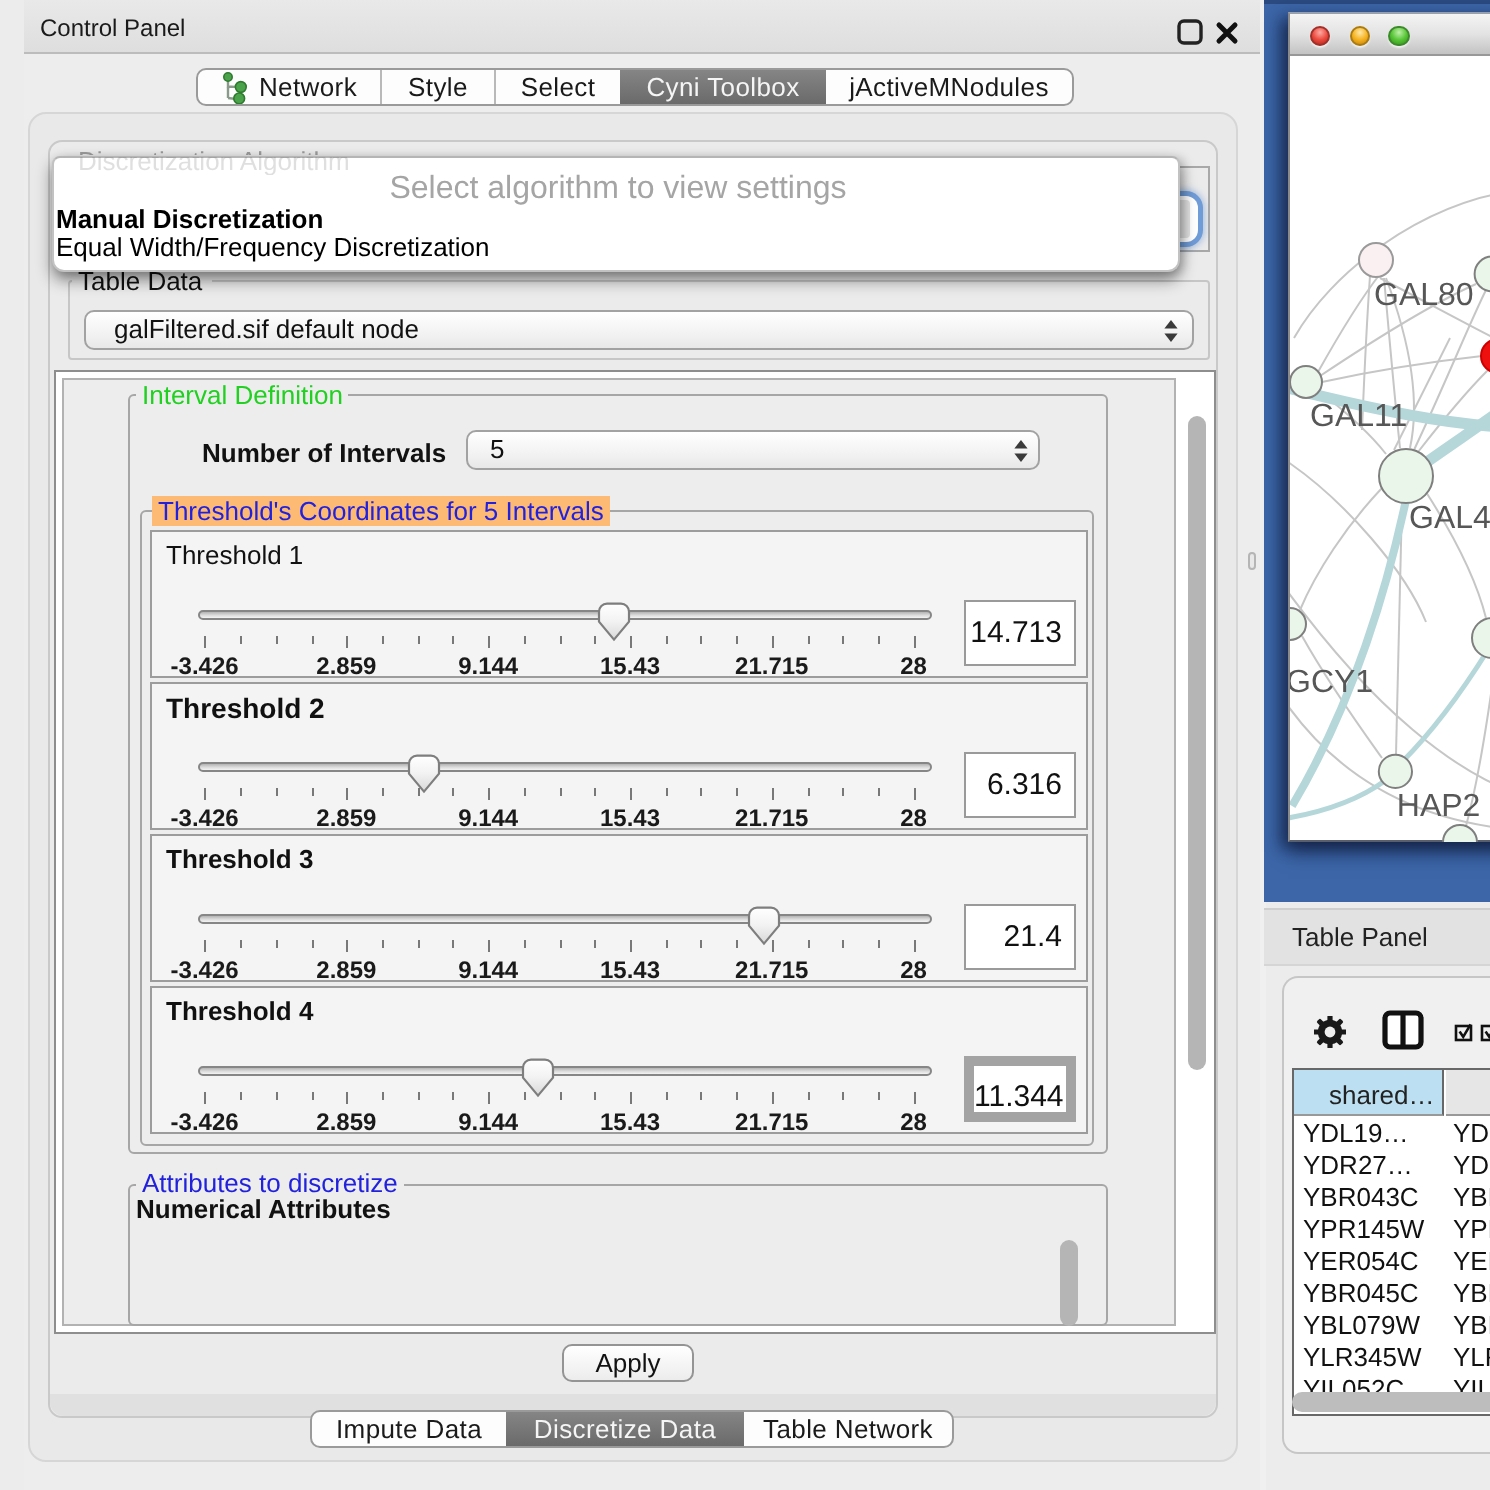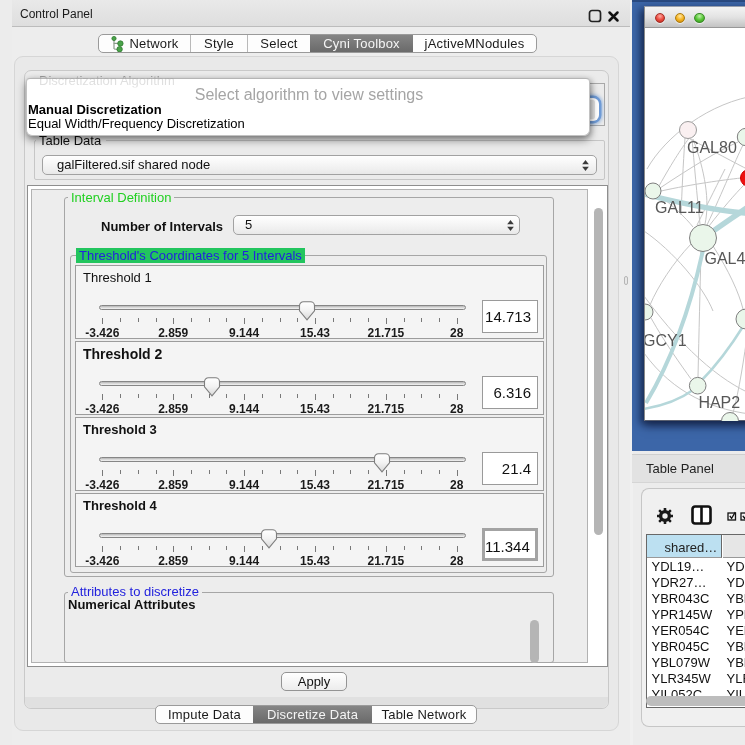--- a/index.html
+++ b/index.html
@@ -35,41 +35,41 @@
         <div style="width:103px;height:100%;background:linear-gradient(#858585,#6a6a6a);color:#f5f5f5;display:flex;align-items:center;justify-content:center;font-size:13px;letter-spacing:0.2px">Cyni Toolbox</div>
         <div style="width:123px;height:100%;color:#1a1a1a;display:flex;align-items:center;justify-content:center;font-size:13px;letter-spacing:0.2px">jActiveMNodules</div>
       </div>
 <div class="abs" style="left:22px;top:83px;width:571px;height:43px;border:1px solid #a8a8a8"></div>
 <div class="abs" style="left:556px;top:98px;width:31px;height:23px;border-radius:6px;box-shadow:0 0 0 2.5px #6f9bd6,0 0 3px 3.5px rgba(111,155,214,0.5);background:#fff">
 <div class="abs" style="left:18px;top:2px;width:9px;height:19px;background:#e3e3e3;border-radius:2px"></div>
       </div>
 <div class="abs" style="left:22px;top:140px;width:571px;height:40px;border:1px solid #c6c6c6;border-radius:2px"></div>
 <div class="abs" style="left:24px;top:133px;width:70px;font-size:13px;color:#111;background:#ebebeb;padding:0 3px">Table Data</div>
 <div class="abs" style="left:30px;top:154.8px;width:555px;height:20.4px;border:1px solid #a2a2a2;border-radius:5px;background:linear-gradient(#ffffff,#f0f0f0 70%,#e8e8e8)">
-<div class="abs" style="left:14px;top:0;height:18.4px;line-height:18.4px;font-size:13px;color:#111">galFiltered.sif shared node</div>
+<div class="abs" style="left:14px;top:0;height:18.4px;line-height:18.4px;font-size:13px;color:#111">galFiltered.sif default node</div>
 <svg class="abs" style="right:7px;top:4.7px" width="7" height="11" viewBox="0 0 7 11">
           <path d="M3.5 0 L6.8 4.2 L0.2 4.2 Z" fill="#3a3a3a"></path>
           <path d="M3.5 11 L6.8 6.8 L0.2 6.8 Z" fill="#3a3a3a"></path>
         </svg>
       </div>
 <div class="abs" style="left:15px;top:185px;width:581px;height:482px;border:1px solid #8e8e8e;background:#fff"></div>
 <div class="abs" style="left:19px;top:189px;width:557px;height:474px;border:1px solid #b2b2b2;background:#ededed"></div>
 <div class="abs" style="left:582px;top:208px;width:9px;height:327px;background:#b5b5b5;border-radius:5px"></div>
 <div class="abs" style="left:52px;top:197px;width:490px;height:380px;border:1px solid #a6a6a6;border-radius:3px"></div>
 <div class="abs" style="left:56px;top:190px;font-size:13px;color:#21d021;background:#ededed;padding:0 3px">Interval Definition</div>
 <div class="abs" style="left:89px;top:219px;font-size:13px;font-weight:bold;color:#111">Number of Intervals</div>
 <div class="abs" style="left:221px;top:214.7px;width:287px;height:20.5px;border:1px solid #a2a2a2;border-radius:5px;background:linear-gradient(#ffffff,#f0f0f0 70%,#e8e8e8)">
 <div class="abs" style="left:11px;top:0;height:18.5px;line-height:18.5px;font-size:13px;color:#111">5</div>
 <svg class="abs" style="right:5px;top:4.8px" width="7" height="11" viewBox="0 0 7 11">
           <path d="M3.5 0 L6.8 4.2 L0.2 4.2 Z" fill="#3a3a3a"></path>
           <path d="M3.5 11 L6.8 6.8 L0.2 6.8 Z" fill="#3a3a3a"></path>
         </svg>
       </div>
 <div class="abs" style="left:58px;top:255px;width:477px;height:318px;border:1px solid #a6a6a6;border-radius:3px"></div>
-<div class="abs" style="left:64px;top:248px;font-size:13px;color:#2222dd;background:#22c55e;padding:0 3px">Threshold's Coordinates for 5 Intervals</div>
+<div class="abs" style="left:64px;top:248px;font-size:13px;color:#2222dd;background:#fdba74;padding:0 3px">Threshold's Coordinates for 5 Intervals</div>
 <div class="abs" style="left:63px;top:265px;width:469px;height:74px;background:#f4f4f4;border:1px solid #9c9c9c">
 <div style="position:absolute;left:7px;top:4px;font-size:13px;font-weight:normal;color:#111">Threshold 1</div>
 <div style="position:absolute;left:23px;top:39px;width:367px;height:5px;border:1px solid #868686;border-radius:3px;background:linear-gradient(#b4b4b4,#dcdcdc 55%,#f3f3f3)"></div>
 <div style="position:absolute;left:26.3px;top:51.5px;width:1px;height:6.5px;background:#787878"></div>
         <div style="position:absolute;left:44.0px;top:51.5px;width:1px;height:4.5px;background:#787878"></div>
         <div style="position:absolute;left:61.8px;top:51.5px;width:1px;height:4.5px;background:#787878"></div>
         <div style="position:absolute;left:79.5px;top:51.5px;width:1px;height:4.5px;background:#787878"></div>
         <div style="position:absolute;left:97.2px;top:51.5px;width:1px;height:6.5px;background:#787878"></div>
         <div style="position:absolute;left:114.9px;top:51.5px;width:1px;height:4.5px;background:#787878"></div>
         <div style="position:absolute;left:132.7px;top:51.5px;width:1px;height:4.5px;background:#787878"></div>
@@ -222,21 +222,21 @@
         <svg style="position:absolute;left:183.9px;top:35px" width="18" height="20" viewBox="0 0 18 20">
 <defs>
             <linearGradient id="th3" x1="0" y1="0" x2="0" y2="1">
               <stop offset="0" stop-color="#ffffff"></stop>
               <stop offset="0.5" stop-color="#f2f2f2"></stop>
               <stop offset="1" stop-color="#d8d8d8"></stop>
             </linearGradient>
           </defs>
 <path d="M5.5 0.8 L12.5 0.8 A4 4 0 0 1 16.5 4.8 L16.5 9.8 L9 18.8 L1.5 9.8 L1.5 4.8 A4 4 0 0 1 5.5 0.8 Z" fill="url(#th3)" stroke="#7e7e7e" stroke-width="1.1"></path>
         </svg>
-<div style="position:absolute;left:406px;top:34px;width:56px;height:33px;background:#fff;border:3px solid #a3a3a3;font-size:15px;color:#111;text-align:right;line-height:31px;padding-right:22px">11.344</div>
+<div style="position:absolute;left:406px;top:34px;width:56px;height:33px;background:#fff;border:5px solid #a3a3a3;font-size:15px;color:#111;text-align:right;line-height:31px;padding-right:22px">11.344</div>
 </div>
 <div class="abs" style="left:52px;top:592px;width:490px;height:71px;border:1px solid #a6a6a6;border-radius:3px"></div>
 <div class="abs" style="left:56px;top:583.5px;font-size:13px;color:#2222dd;background:#ededed;padding:0 3px">Attributes to discretize</div>
 <div class="abs" style="left:56px;top:597px;font-size:13px;font-weight:bold;color:#111">Numerical Attributes</div>
 <div class="abs" style="left:518px;top:620px;width:9px;height:43px;background:#b5b5b5;border-radius:5px"></div>
 <div class="abs" style="left:269px;top:671.5px;width:66px;height:19px;border:1px solid #949494;border-radius:5px;background:linear-gradient(#ffffff,#ececec);font-size:13px;color:#111;text-align:center;line-height:18px">Apply</div>
 <div class="abs" style="left:13px;top:697px;width:583px;height:11px;background:#e0e0e0;border-radius:0 0 7px 7px"></div>
 <div class="abs" style="left:143px;top:704.8px;width:322px;height:19px;border:1px solid #9a9a9a;border-radius:5px;background:#fdfdfd;overflow:hidden;display:flex">
         <div style="width:97px;height:100%;color:#1a1a1a;display:flex;align-items:center;justify-content:center;font-size:13px;letter-spacing:0.2px">Impute Data</div>
         <div style="width:119px;height:100%;background:linear-gradient(#858585,#6a6a6a);color:#f5f5f5;display:flex;align-items:center;justify-content:center;font-size:13px;letter-spacing:0.2px">Discretize Data</div>

